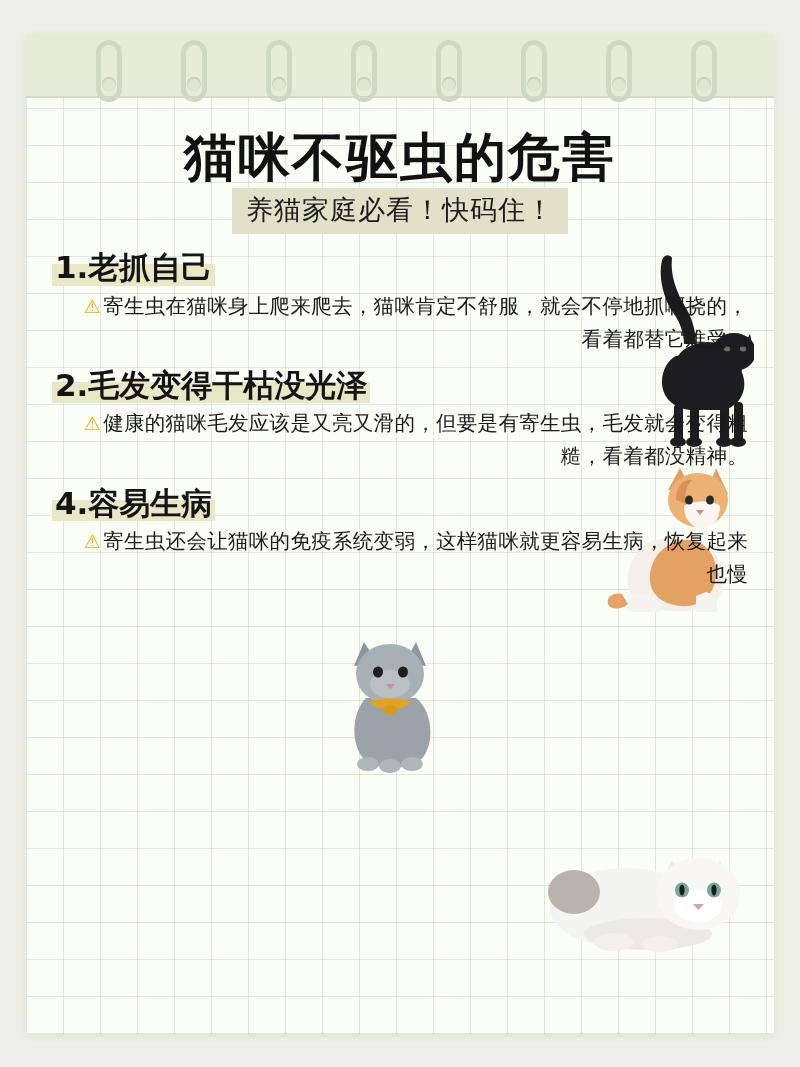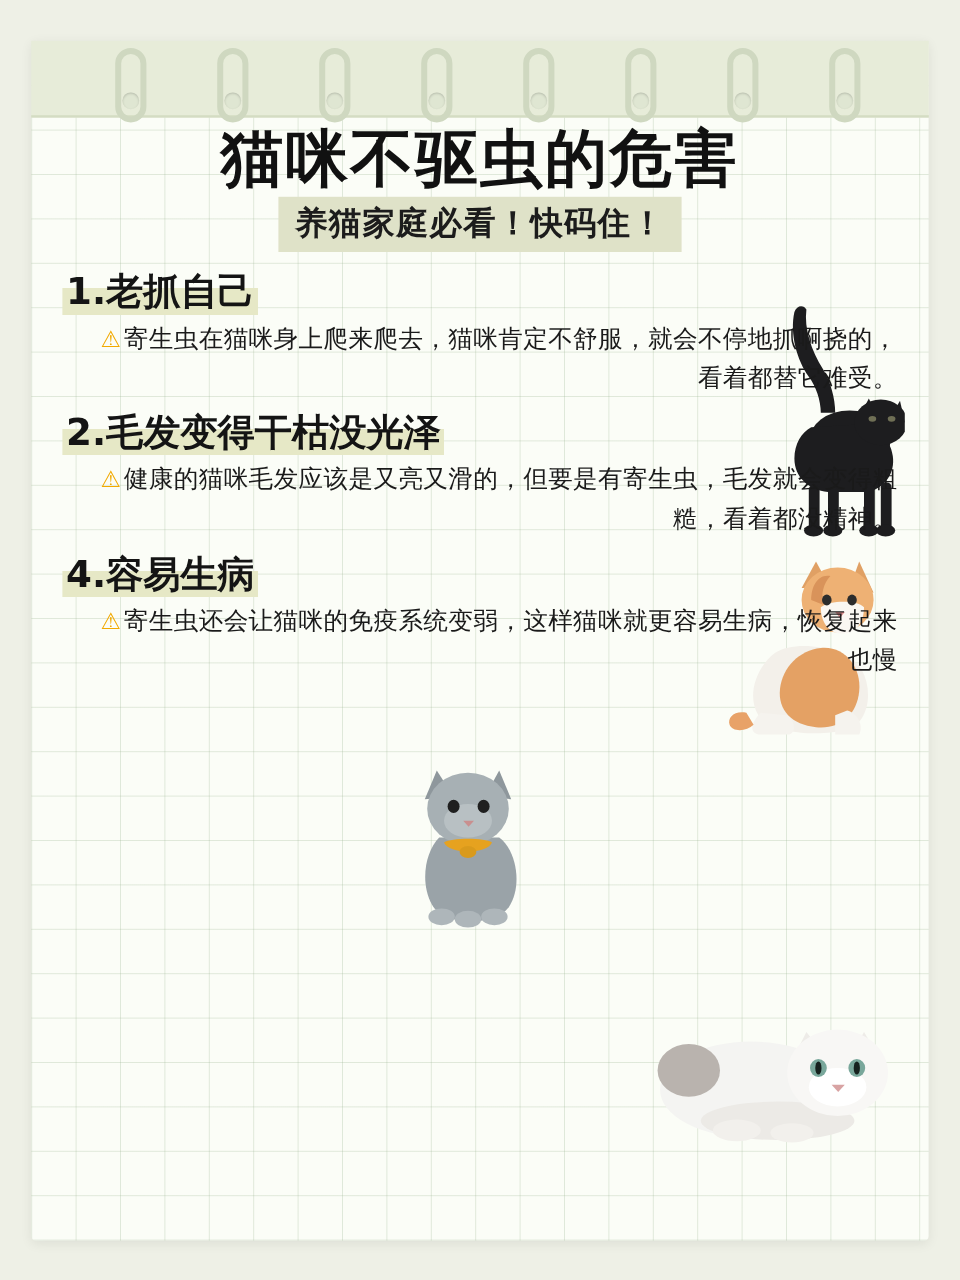--- a/index.html
+++ b/index.html
@@ -70,21 +70,21 @@
     height: 14px;
     border-radius: 50%;
     background: #dfe6d2;
     box-shadow: inset 0 1px 2px rgba(0,0,0,0.18);
   }
 
   
   #content {
     position: absolute;
     left: 26px;
-    top: 84px;
+    top: 108px;
     width: 748px;
     height: 938px;
     box-sizing: border-box;
     padding: 10px 26px 0 26px;
   }
 
   #main-title {
     text-align: center;
     font-size: 52px;
     font-weight: bold;
@@ -97,21 +97,21 @@
 
   .subtitle-wrap {
     text-align: center;
     margin-bottom: 6px;
   }
   #subtitle {
     display: inline-block;
     background: #dfe2c8;
     color: #1c1c1c;
     font-size: 27px;
-    font-weight: bold;
+    font-weight: normal;
     letter-spacing: 1px;
     padding: 4px 14px 6px 14px;
     font-family: "DejaVu Sans", "Liberation Sans", sans-serif;
   }
 
   .section { position: relative; }
 
   .sec-head {
     display: inline-block;
     font-size: 31px;

